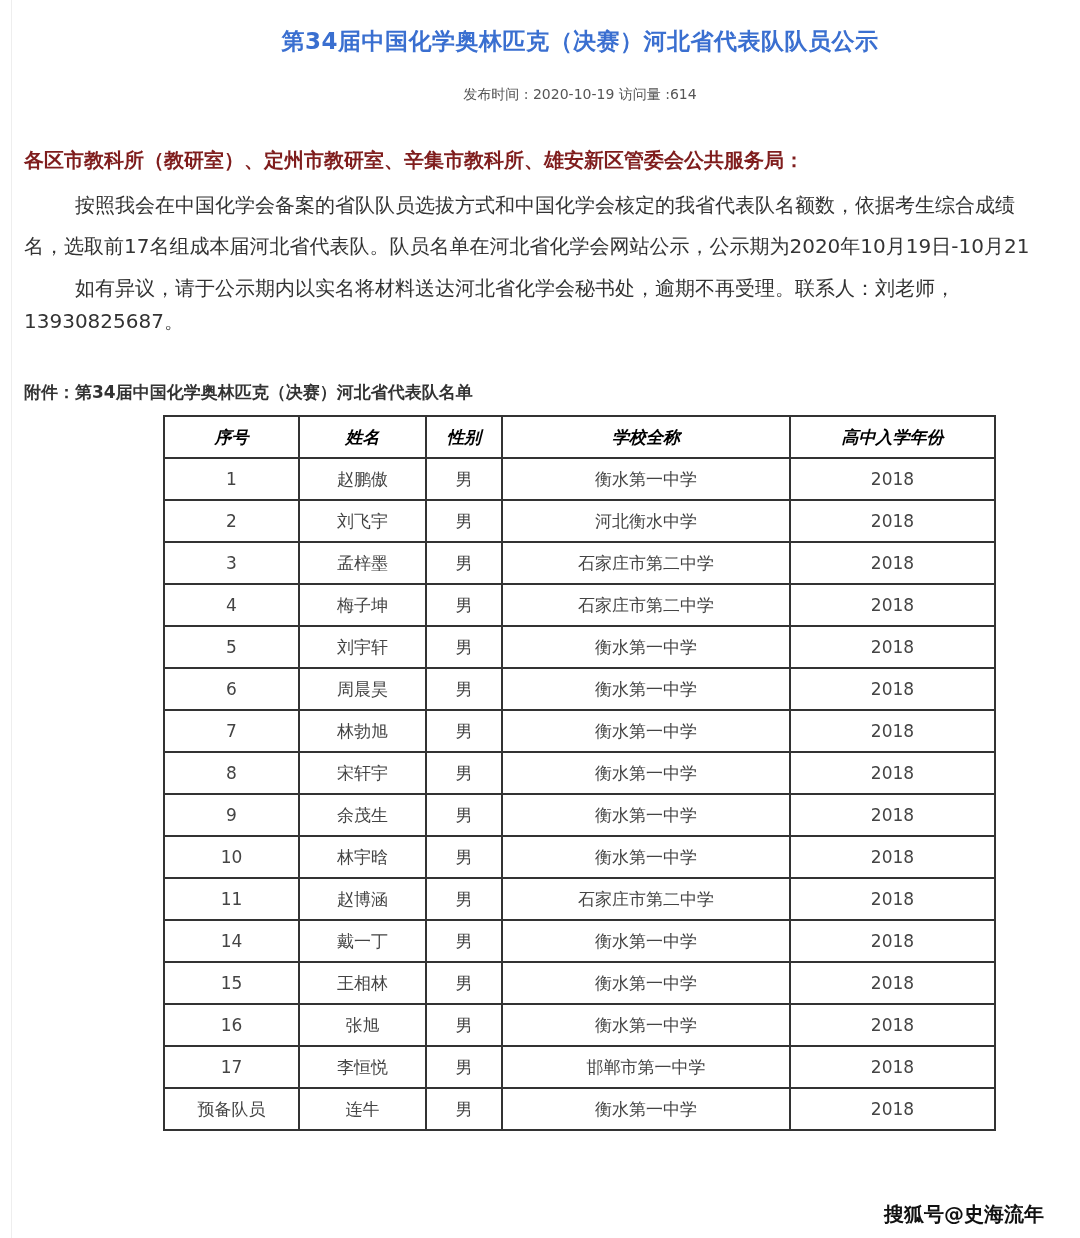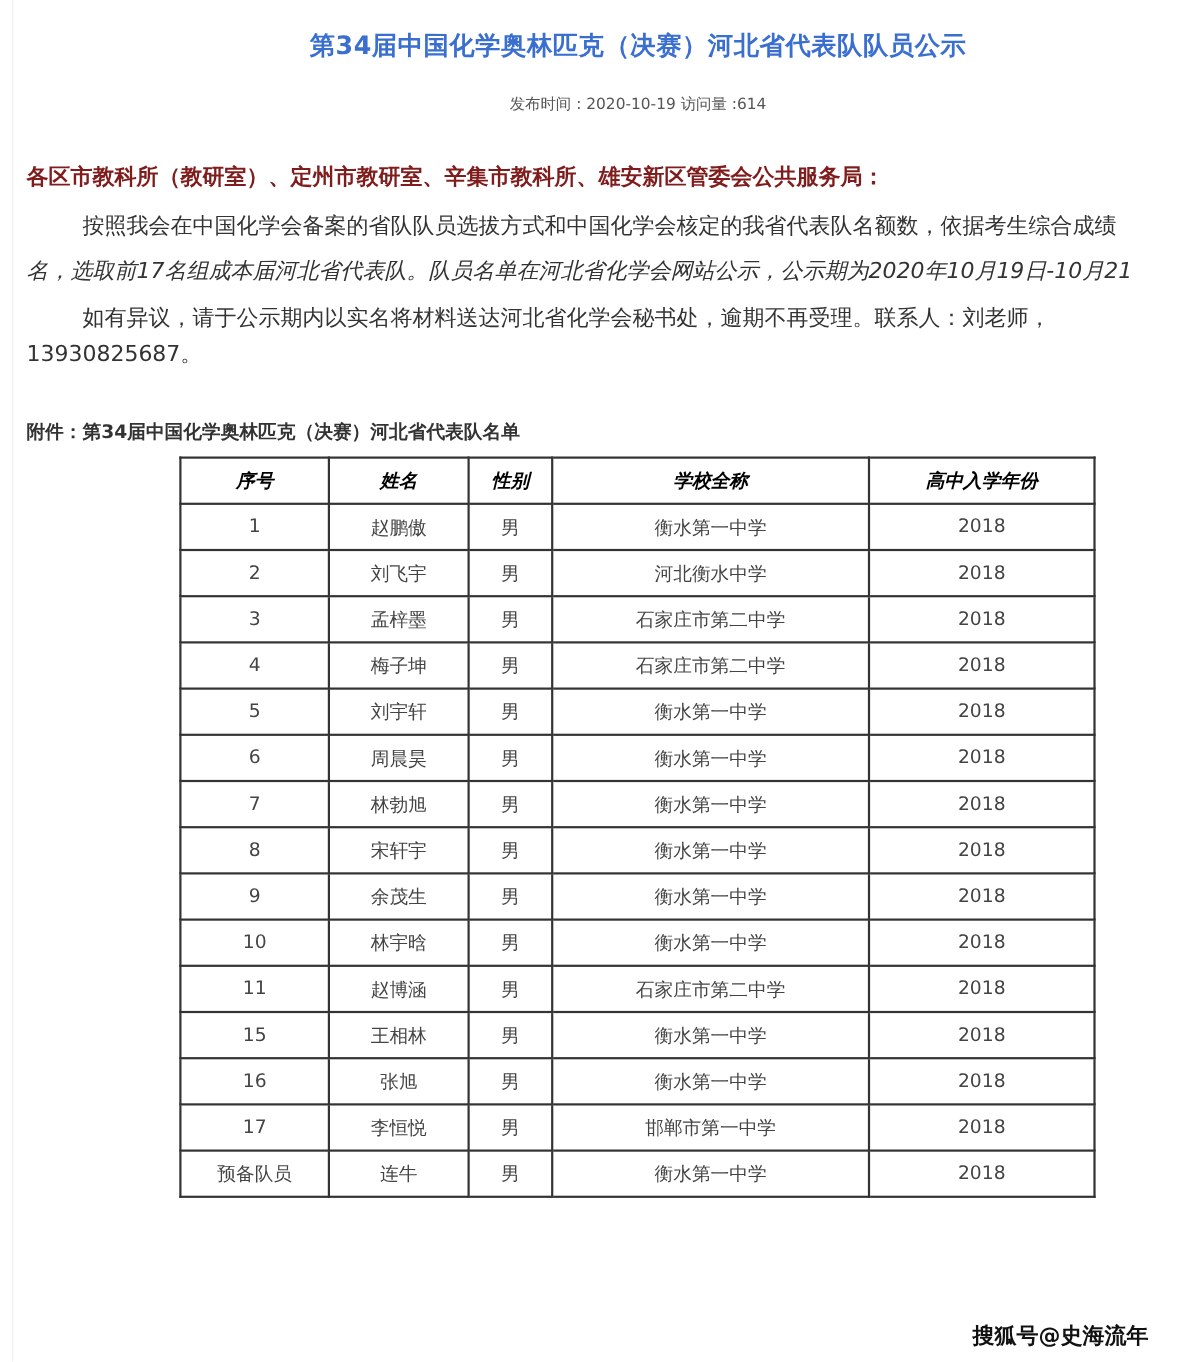--- a/index.html
+++ b/index.html
@@ -23,21 +23,21 @@
     text-align: center; font-size: 14px; color: #555; white-space: nowrap;
   }
   .addressee {
     position: absolute; left: 24px; top: 147px;
     font-size: 20px; font-weight: bold; color: #7f1d1d; white-space: nowrap;
   }
   .para {
     position: absolute; font-size: 20px; color: #333; white-space: nowrap;
   }
   .p1a { left: 75px;  top: 192px; }
-  .p1b { left: 24px;  top: 233px; font-style: italic; }
+  .p1b { left: 24px;  top: 233px; }
   .p2a { left: 75px;  top: 275px; }
   .p2b { left: 24px;  top: 308px; }
   .attach {
     position: absolute; left: 24px; top: 381px;
     font-size: 17px; font-weight: bold; color: #333; white-space: nowrap;
   }
   table.roster {
     position: absolute; left: 163px; top: 415px;
     border-collapse: collapse;
     font-size: 17px; color: #444;
@@ -154,20 +154,27 @@
         <td>2018</td>
       </tr>
       <tr>
         <td>11</td>
         <td>赵博涵</td>
         <td>男</td>
         <td>石家庄市第二中学</td>
         <td>2018</td>
       </tr>
       <tr>
+        <td>14</td>
+        <td>戴一丁</td>
+        <td>男</td>
+        <td>衡水第一中学</td>
+        <td>2018</td>
+      </tr>
+      <tr>
         <td>15</td>
         <td>王相林</td>
         <td>男</td>
         <td>衡水第一中学</td>
         <td>2018</td>
       </tr>
       <tr>
         <td>16</td>
         <td>张旭</td>
         <td>男</td>

